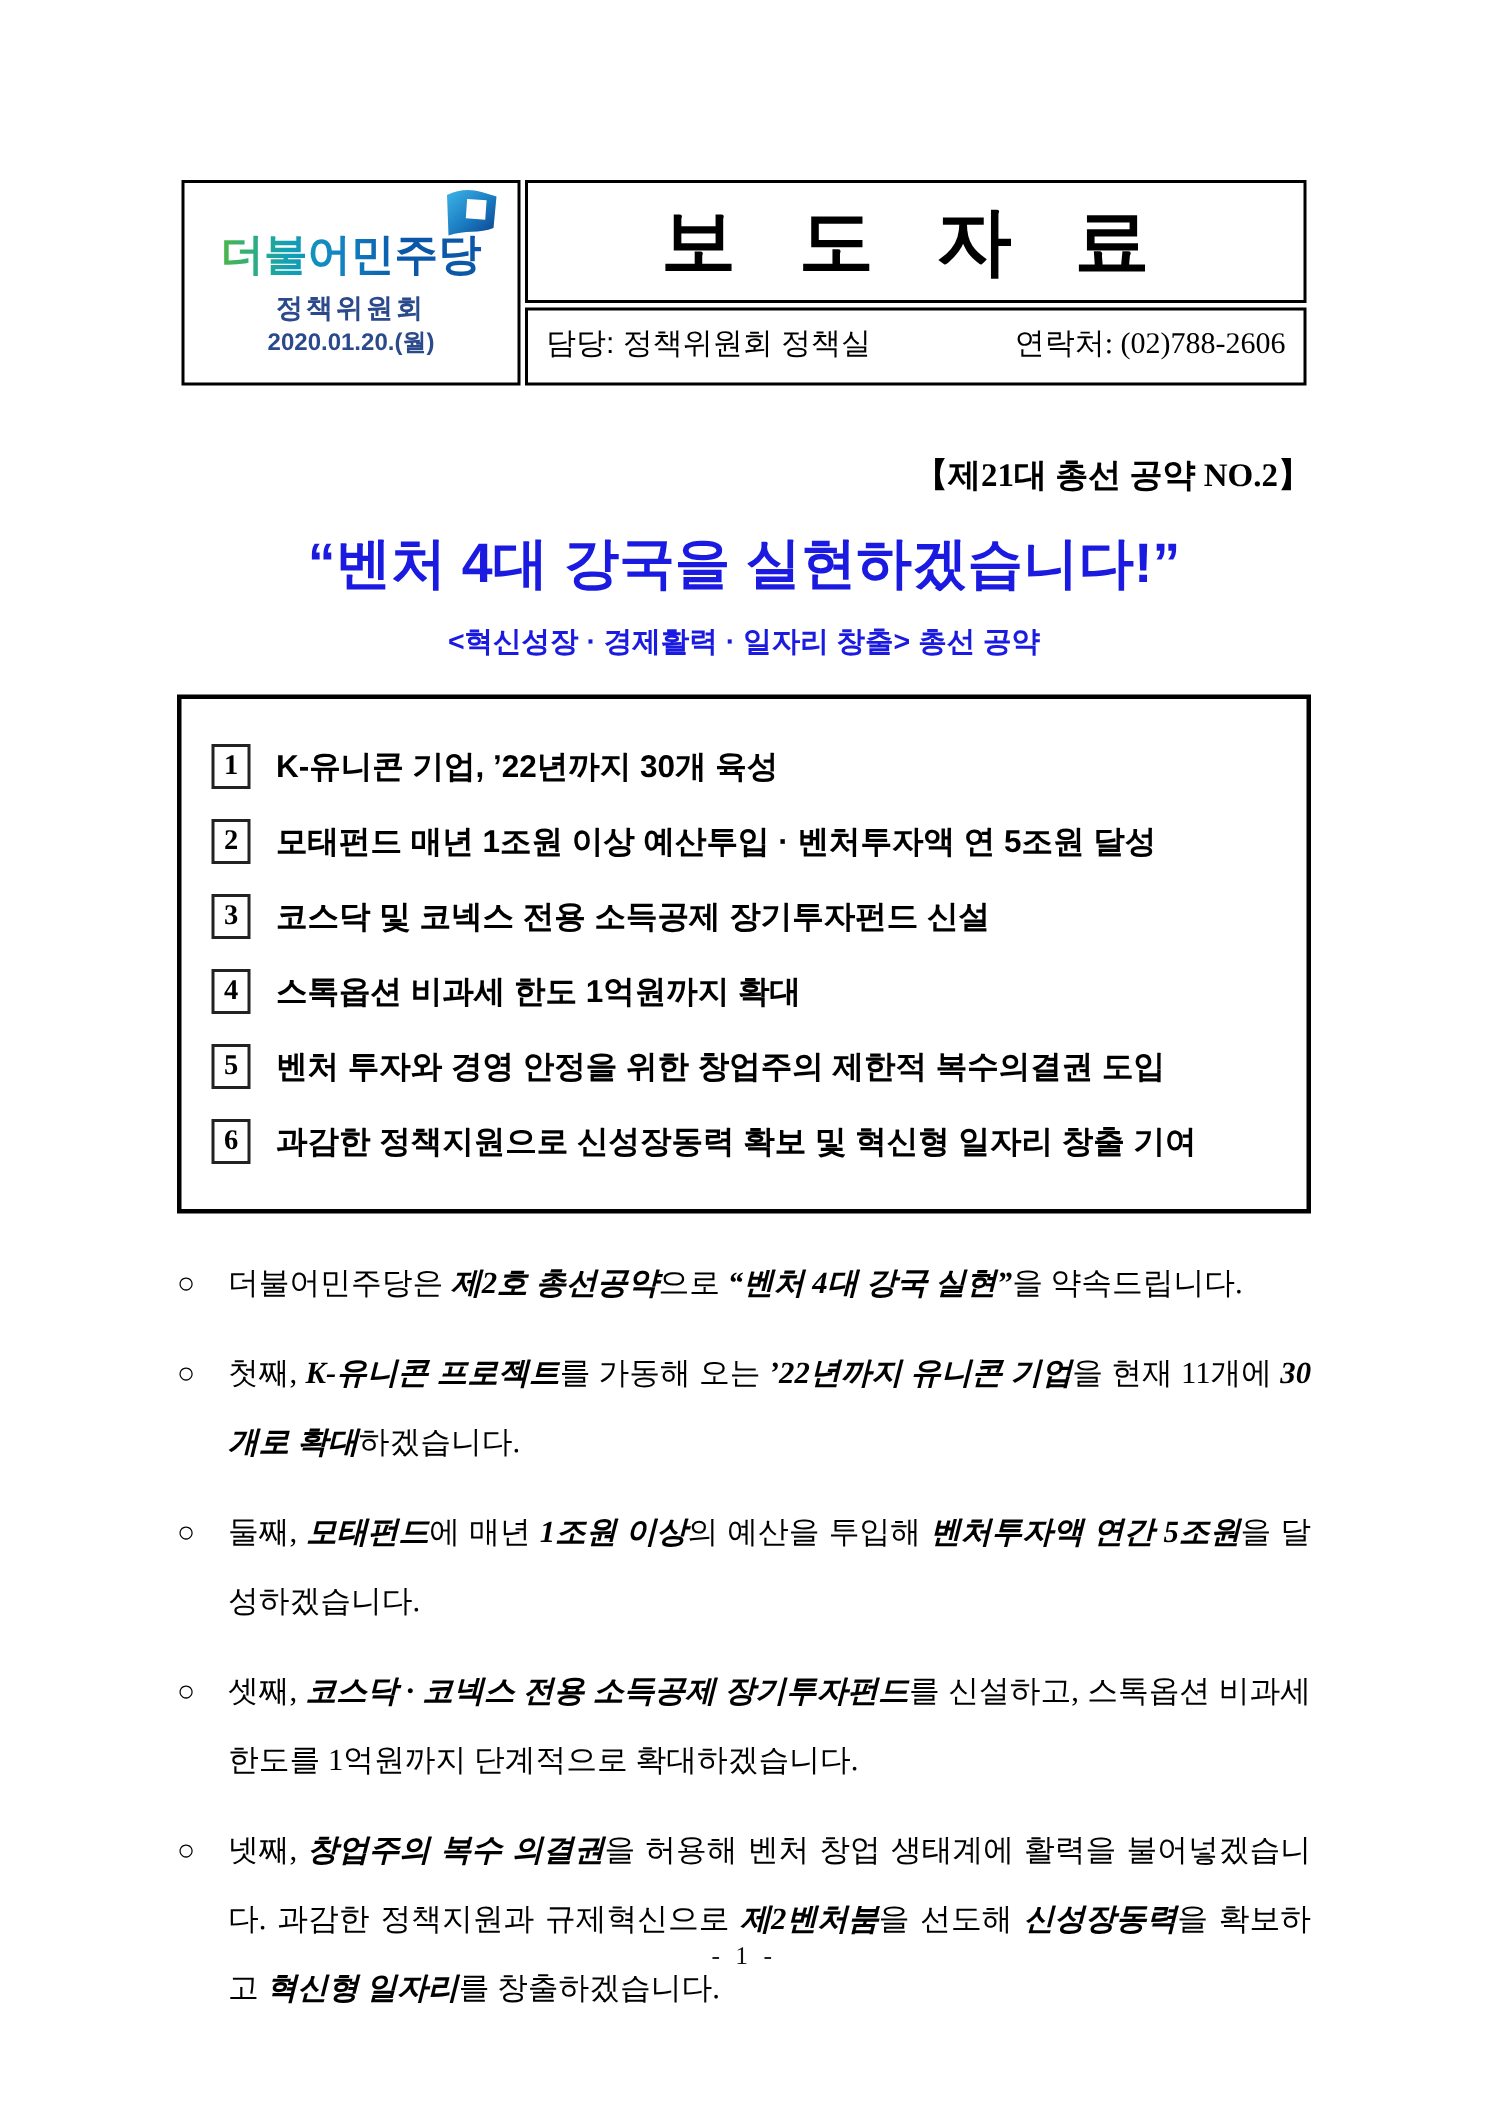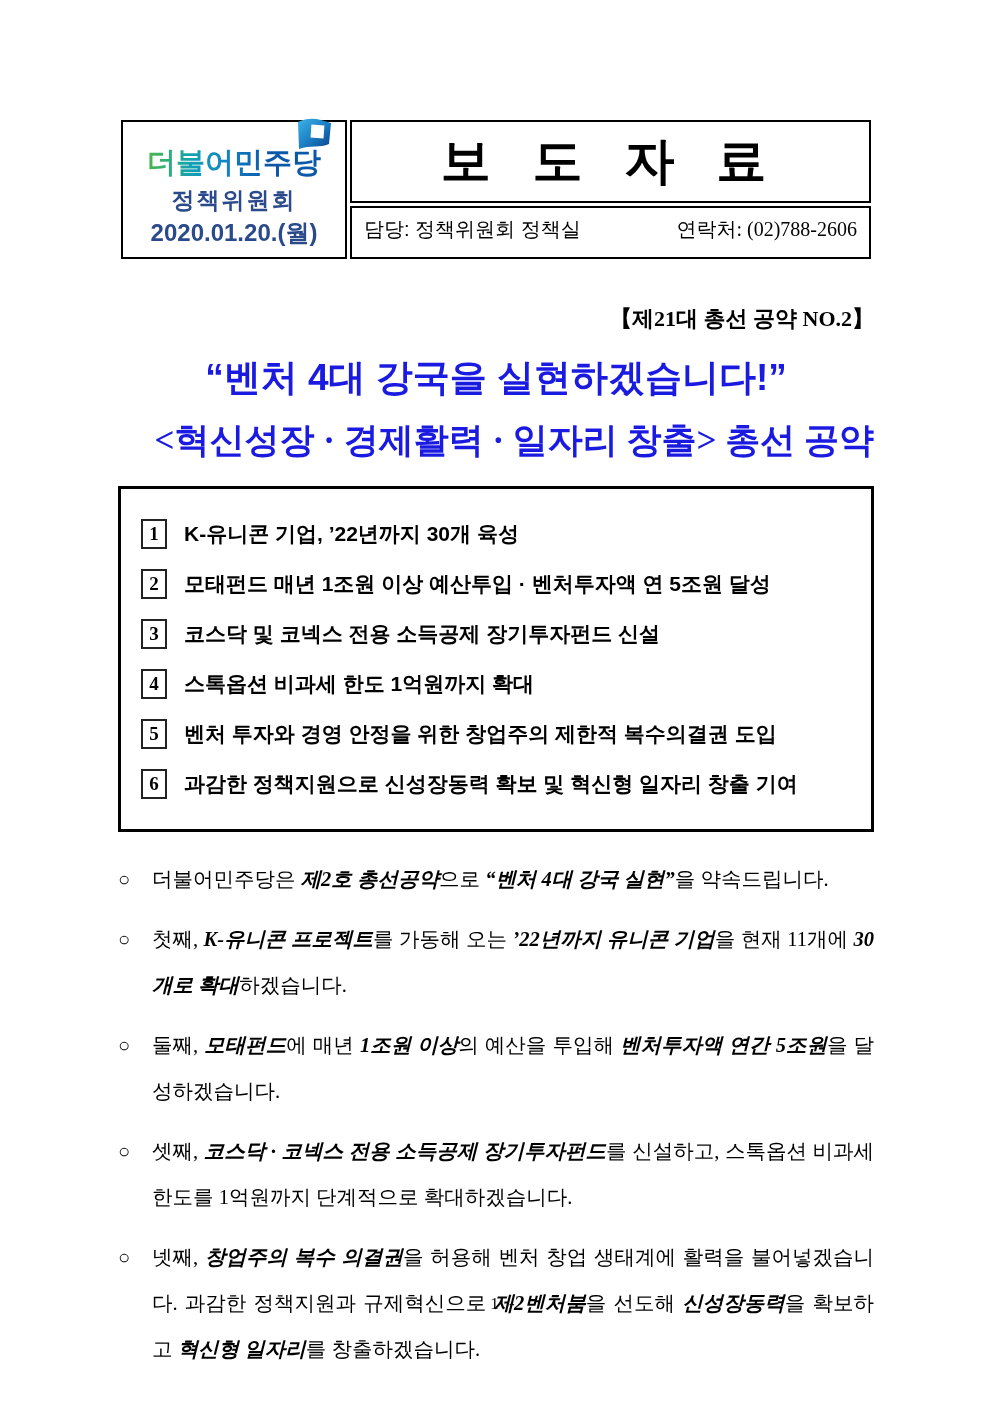--- a/index.html
+++ b/index.html
@@ -15,46 +15,46 @@
   .header-table td { border:2px solid #000; background:#fff; }
   .logo-cell { width:222px; text-align:center; vertical-align:middle; padding:10px 0 8px; }
   .logo-wrap { position:relative; display:inline-block; margin-top:16px; }
   .party-name {
     font-family:"Liberation Sans", sans-serif; font-weight:800; font-size:29px; line-height:1;
     background:linear-gradient(90deg,#4eb648 0%,#2fae7e 12%,#12a0b4 26%,#1283c4 46%,#0b57a8 70%,#0b57a8 100%);
     -webkit-background-clip:text; background-clip:text; color:#0b57a8; -webkit-text-fill-color:transparent;
   }
   .flag-icon { position:absolute; right:-16px; top:-34px; width:44px; height:44px; }
   .committee {
-    font-family:"Liberation Sans", sans-serif; font-weight:800; font-size:23px;
+    font-family:"Liberation Sans", sans-serif; font-weight:800; font-size:18px;
     color:#2b4a8b; margin-top:8px; letter-spacing:2px;
   }
   .logo-date {
-    font-family:"Liberation Sans", sans-serif; font-weight:700; font-size:24px;
+    font-family:"Liberation Sans", sans-serif; font-weight:700; font-size:16px;
     color:#2b4a8b; margin-top:1px;
   }
   .doc-type-cell { height:76px; text-align:center; vertical-align:middle; }
   .doc-type {
     font-family:"Liberation Sans", sans-serif; font-weight:900; font-size:50px;
     letter-spacing:14px; white-space:nowrap;
   }
   .contact-cell { height:34px; vertical-align:middle; padding:4px 12px 10px; }
   .contact-row { display:flex; justify-content:space-between; align-items:baseline; }
   .manager { font-family:"Liberation Sans", sans-serif; font-size:20px; }
   .contact { font-family:"Liberation Serif", serif; font-size:20px; }
 
   
   .tagline { margin-top:42px; font-weight:700; font-size:22px;text-align:right; }
   .main-title {
     margin-top:22px; text-align:center; color:#1a1ae0;
     font-family:"Liberation Sans", sans-serif; font-weight:800; font-size:37px; line-height:1.2;
   }
   .sub-title {
-    margin-top:17px; text-align:right; color:#1a1ae0;
-    font-family:Liberation Serif, serif; font-weight:800; font-size:35px;
+    margin-top:17px; text-align:center; color:#1a1ae0;
+    font-family:Liberation Sans, sans-serif; font-weight:800; font-size:19px;
   }
 
   
   .promise-box { margin-top:22px; border:3px solid #000; padding:20px 14px; }
   .promise-item {
     display:flex; align-items:center;
     font-family:"Liberation Sans", sans-serif; font-weight:700; font-size:21px;
     padding:10px 6px; white-space:nowrap;
   }
   .num-box {

